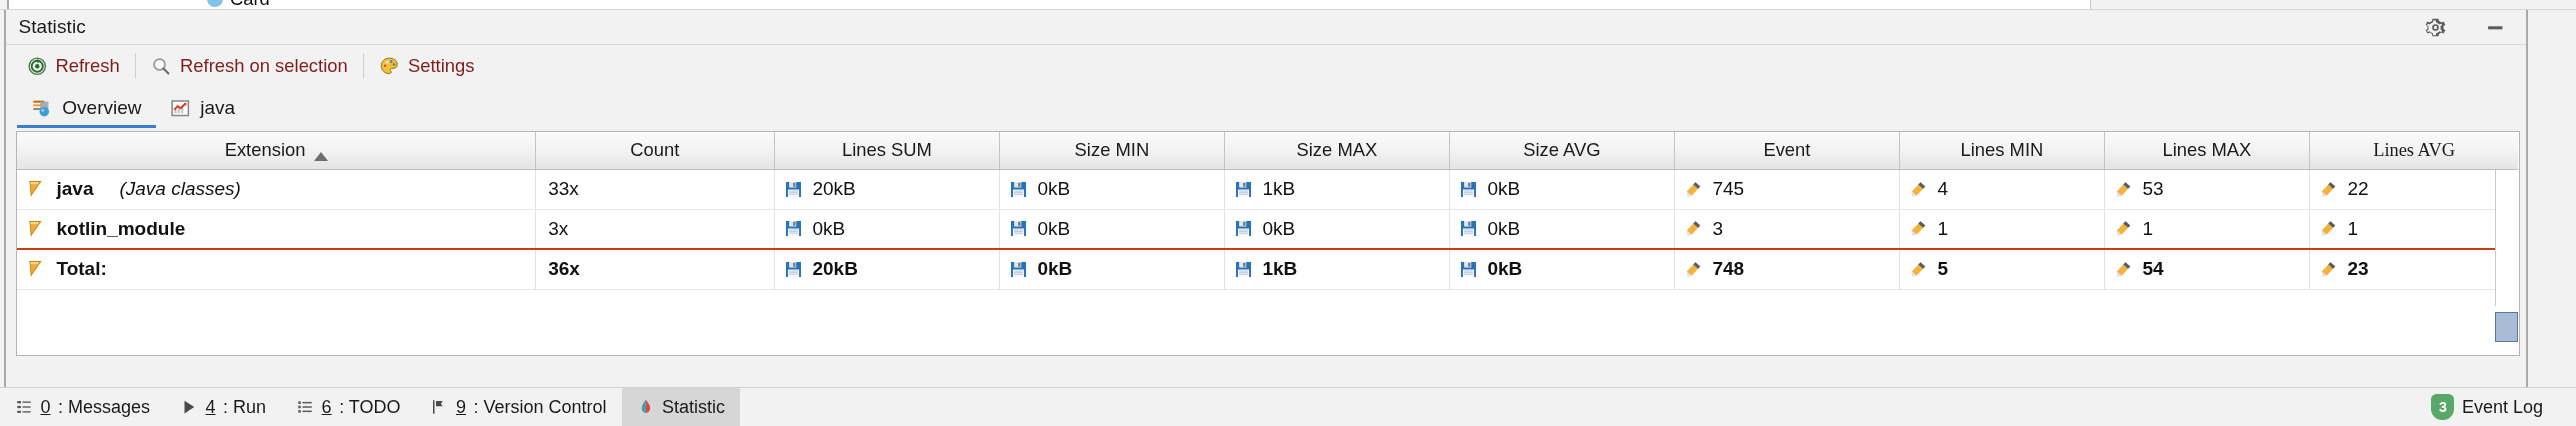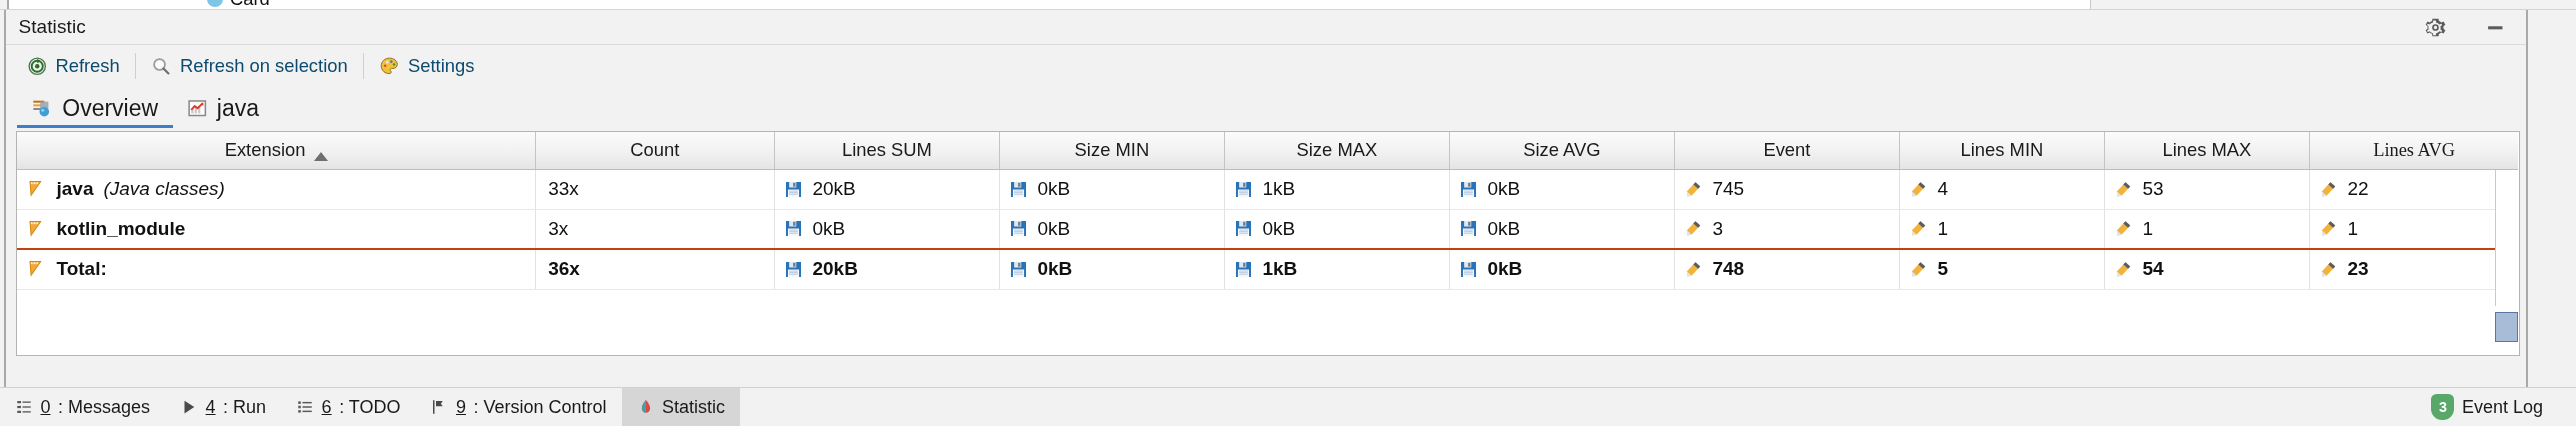--- a/index.html
+++ b/index.html
@@ -85,38 +85,38 @@
   
   .tw-toolbar {
     position: absolute; left: 6.1px; top: 37px; width: 2520px; height: 38px;
     background: #f2f2f2;
     display: flex; align-items: center;
     padding-left: 9.6px;
   }
   .tb-item {
     display: flex; align-items: center; gap: 8.2px;
     height: 31px; padding: 0 11px;
-    font-size: 18.4px; color: #0c4a6e;
+    font-size: 18.4px; color: #7f1d1d;
     white-space: nowrap;
   }
   .tb-sep {
     width: 1.4px; height: 26px; background: #cfcfcf; margin: 0 4.1px;
   }
 
   
   .tw-tabs {
     position: absolute; left: 6.1px; top: 76px; width: 2520px; height: 42px;
     background: #f2f2f2;
     display: flex; align-items: flex-end;
     padding-left: 11px;
   }
   .tab {
     display: flex; align-items: center; gap: 9.6px;
     height: 40px; padding: 0 15px 0 13.6px;
-    font-size: 23px; color: #1a1a1a;
+    font-size: 19px; color: #1a1a1a;
     white-space: nowrap;
     position: relative;
   }
   .tab.active::after {
     content: "";
     position: absolute; left: 0; right: 0; bottom: 0;
     height: 3.4px; background: #3d7dca;
   }
 
   
@@ -161,21 +161,21 @@
     padding: 0 9.6px;
     white-space: nowrap;
     vertical-align: middle;
   }
   table.stat td:last-child { border-right: none; }
   .cell {
     display: flex; align-items: center; gap: 9px;
   }
   .cell.plain { padding-left: 2.7px; }
   .ext-name { font-weight: bold; }
-  .ext-desc { font-style: italic; margin-left: 1px; }
+  .ext-desc { font-style: italic; margin-left: 17px; }
 
   
   .total-row td {
     border-bottom: none;
     border-top: 2px solid #c2410c;
     font-weight: bold;
     height: 42px;
   }
   .total-row td .cell { font-weight: bold; }
 

